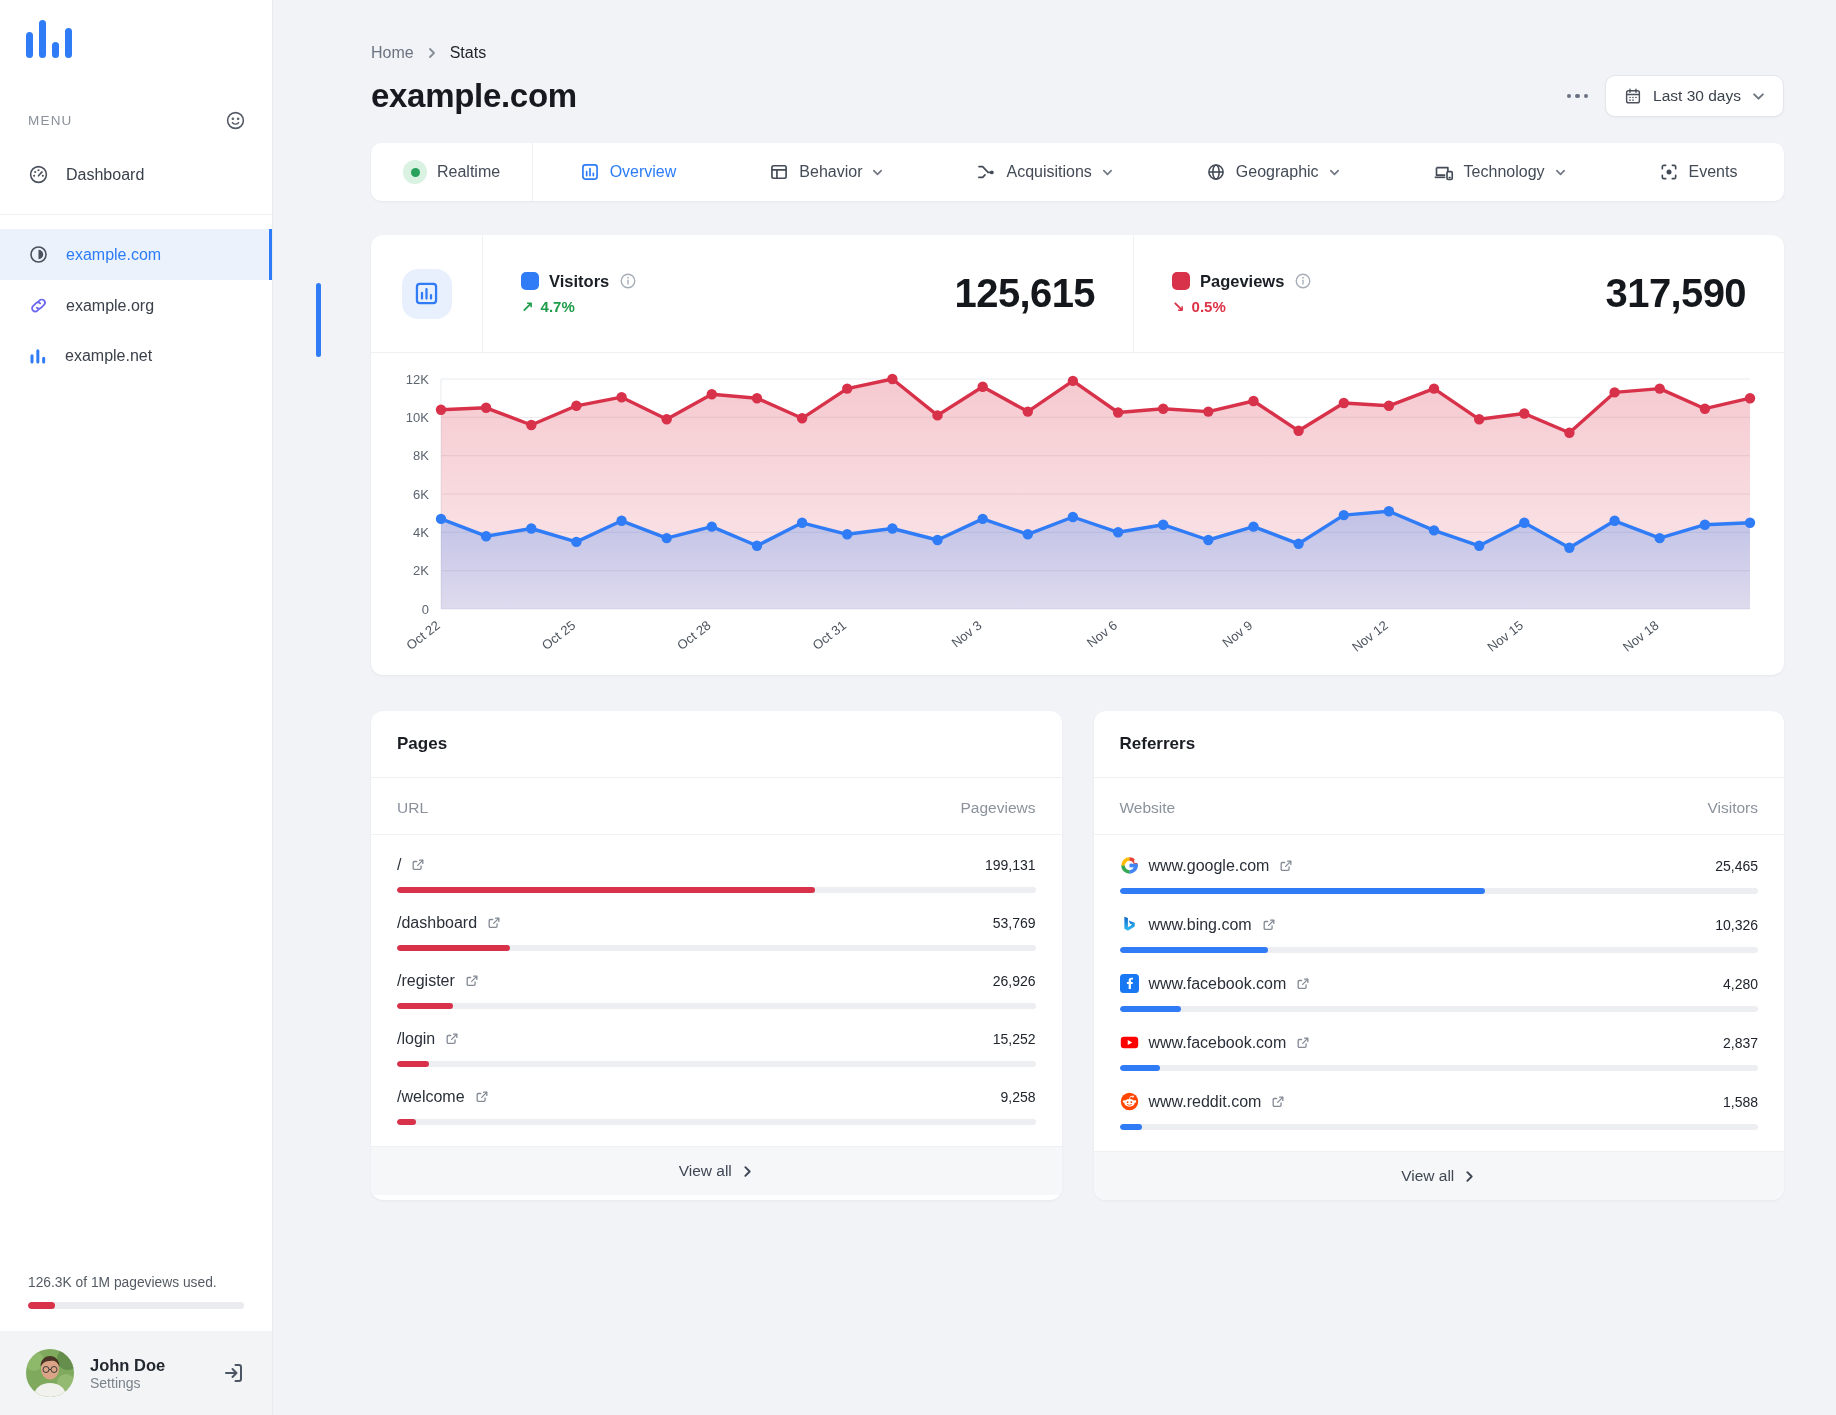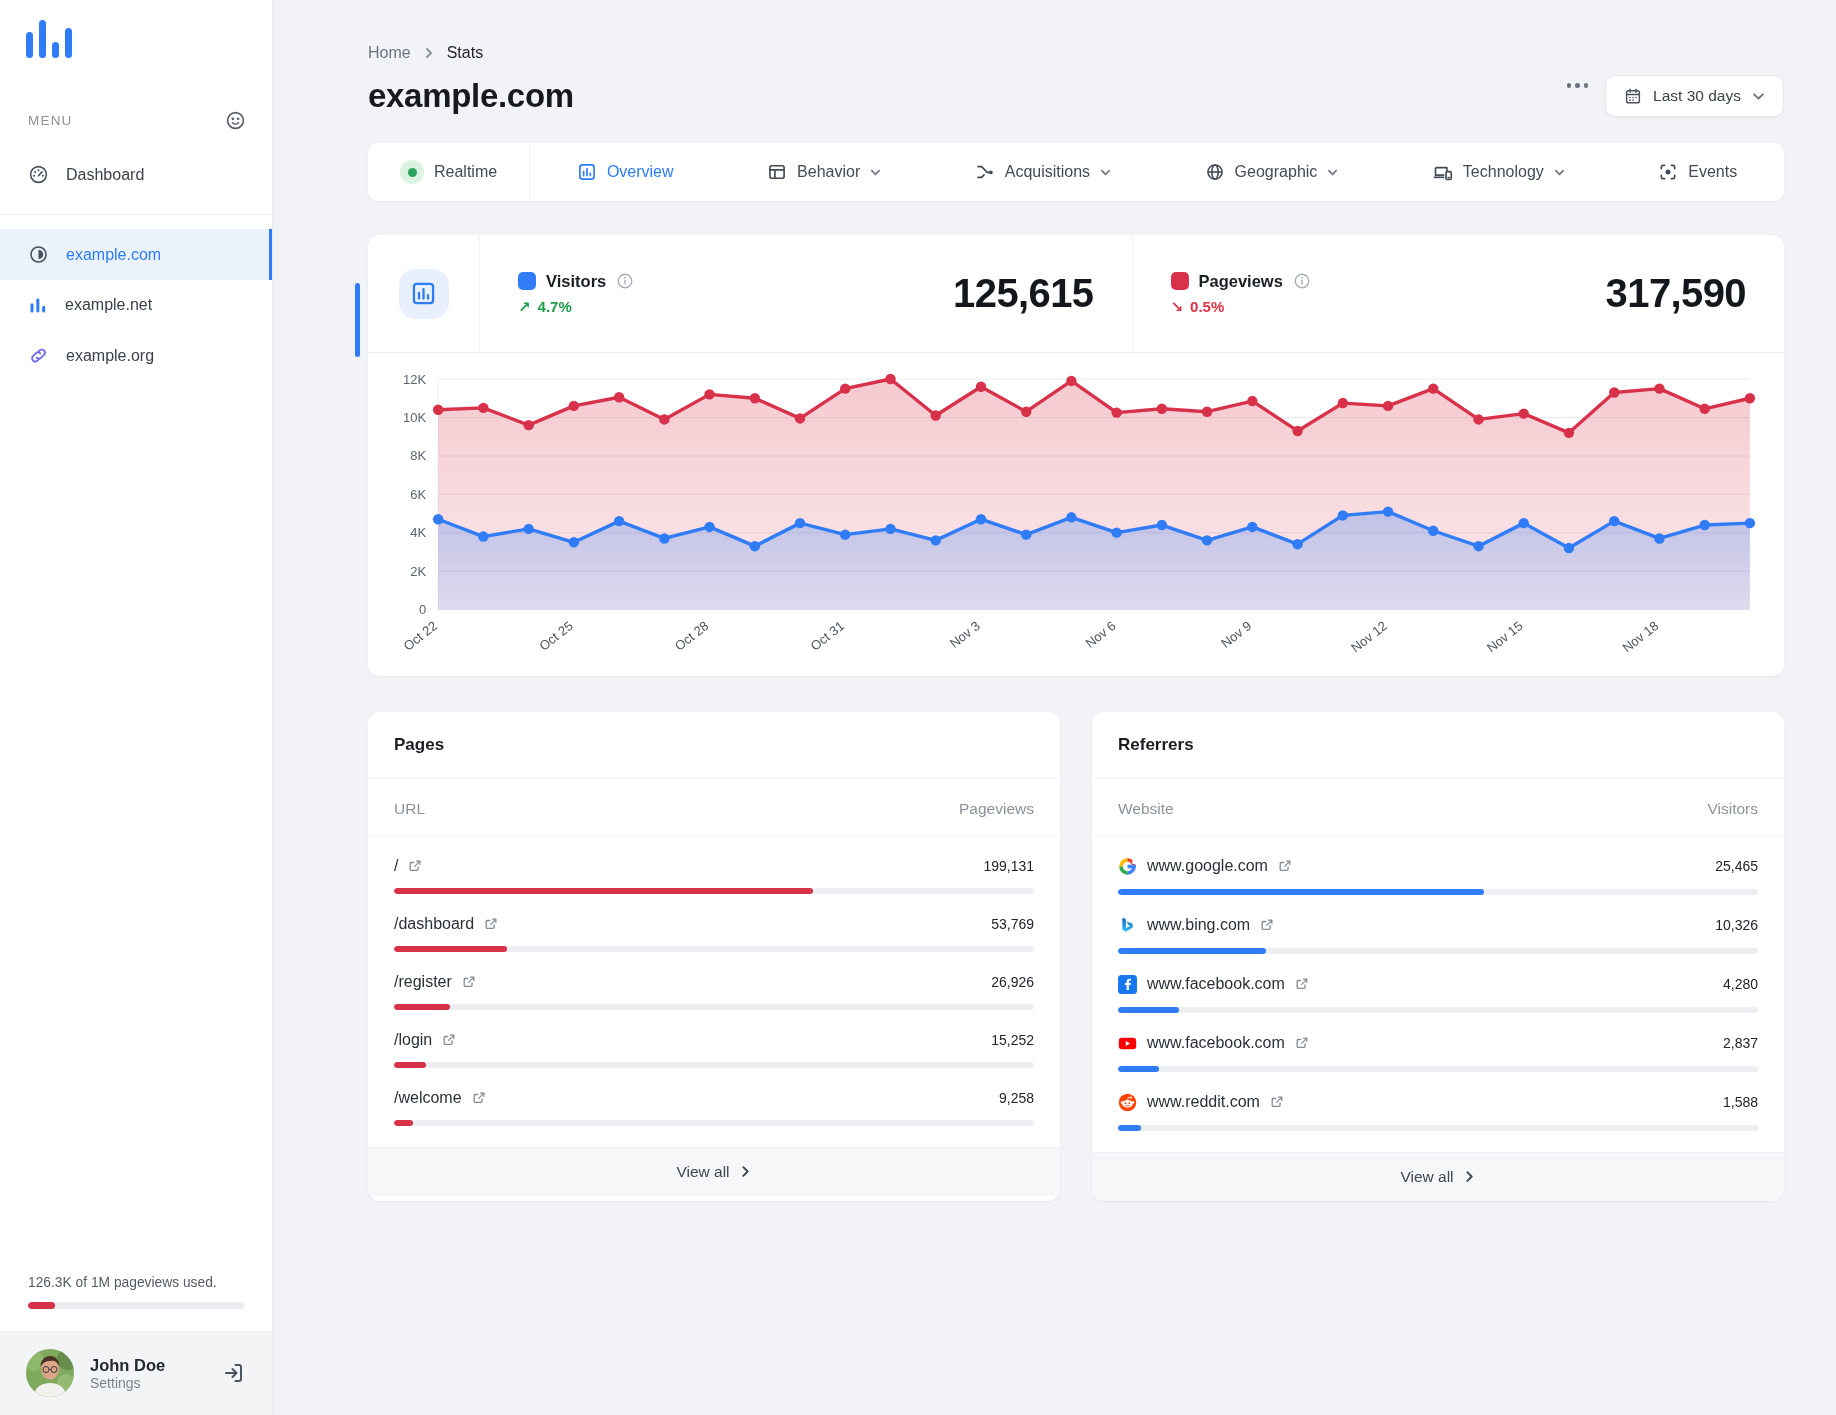--- a/index.html
+++ b/index.html
@@ -30,29 +30,29 @@
   .usage { padding:0 28px 22px; }
   .usage-text { font-size:13.8px; color:#545b64; margin-bottom:12px; }
   .usage-track { height:7px; border-radius:4px; background:#e9ebee; overflow:hidden; }
   .usage-fill { height:100%; border-radius:4px; background:#d8314a; }
   .profile { background:#f2f4f6; padding:18px 26px; display:flex; align-items:center; gap:16px; }
   .profile-meta { flex:1; }
   .profile-name { font-size:16.5px; font-weight:700; color:#232830; }
   .profile-sub { font-size:14px; color:#7a828c; margin-top:0; }
 
   
-  .main { flex:1; position:relative; padding:44px 52px 40px 56px;margin-left:39px; }
+  .main { flex:1; position:relative; padding:44px 52px 40px 98px; }
   .left-scrollbar { position:absolute; left:43px; top:283px; width:5px; height:74px;
                     border-radius:3px; background:#2f7cf6; }
   .crumbs { display:flex; align-items:center; gap:12px; font-size:16px; }
   .crumb-home { color:#6b7280; cursor:pointer; }
   .crumb-cur { color:#1c212a; }
   .title-row { display:flex; align-items:center; justify-content:space-between; margin-top:13px; }
   .page-title { font-size:33px; font-weight:700; color:#16191f; letter-spacing:-0.3px; }
-  .title-actions { display:flex; gap:9px; }
+  .title-actions { display:flex; align-items:center; gap:9px; }
   .kebab { display:flex; gap:4px; padding:8px; }
   .kebab i { width:4.5px; height:4.5px; border-radius:50%; background:#6b7280; }
   .date-btn { display:flex; align-items:center; gap:11px; background:#fff; border:1px solid #e3e6ea;
               border-radius:10px; padding:11px 18px; font-size:15.5px; color:#3c434d;
               box-shadow:0 1px 2px rgba(16,24,40,.04); }
 
   
   .tabbar { margin-top:26px; background:#fff; border-radius:10px; height:58px; display:flex;
             align-items:stretch; box-shadow:0 1px 3px rgba(16,24,40,.05); }
   .tab { display:flex; align-items:center; gap:10px; font-size:16px; font-weight:500;
@@ -153,37 +153,37 @@
       <svg width="21" height="21" viewBox="0 0 24 24" fill="none" stroke="#4a515c" stroke-width="1.8">
         <circle cx="12" cy="12" r="8.6"></circle>
         <path d="M12 6.6a5.4 5.4 0 0 1 0 10.8z" fill="#4a515c" stroke="none"></path>
       </svg>
     </span>
     <span>example.com</span>
   </div>
 
   <div class="site-item">
     <span class="ico">
+      <svg width="21" height="21" viewBox="0 0 24 24" fill="none" stroke="#6a67f0" stroke-width="2" stroke-linecap="round" stroke-linejoin="round">
+        <path d="M10 14.5a3.6 3.6 0 0 0 5.1 0l3.2-3.2a3.6 3.6 0 0 0-5.1-5.1l-1.6 1.6"></path>
+        <path d="M14 9.5a3.6 3.6 0 0 0-5.1 0l-3.2 3.2a3.6 3.6 0 0 0 5.1 5.1l1.6-1.6"></path>
+      </svg>
+    </span>
+    <span>example.org</span>
+  </div>
+
+  <div class="site-item">
+    <span class="ico">
       <svg width="20" height="20" viewBox="0 0 24 24">
         <rect x="3" y="10" width="3.6" height="11" rx="1.8" fill="#2f7cf6"></rect>
         <rect x="10" y="4" width="3.6" height="17" rx="1.8" fill="#2f7cf6"></rect>
         <rect x="17" y="13" width="3.6" height="8" rx="1.8" fill="#2f7cf6"></rect>
       </svg>
     </span>
     <span>example.net</span>
-  </div>
-
-  <div class="site-item">
-    <span class="ico">
-      <svg width="21" height="21" viewBox="0 0 24 24" fill="none" stroke="#6a67f0" stroke-width="2" stroke-linecap="round" stroke-linejoin="round">
-        <path d="M10 14.5a3.6 3.6 0 0 0 5.1 0l3.2-3.2a3.6 3.6 0 0 0-5.1-5.1l-1.6 1.6"></path>
-        <path d="M14 9.5a3.6 3.6 0 0 0-5.1 0l-3.2 3.2a3.6 3.6 0 0 0 5.1 5.1l1.6-1.6"></path>
-      </svg>
-    </span>
-    <span>example.org</span>
   </div>
 
   <div class="side-spacer"></div>
 
   <div class="usage">
     <div class="usage-text">126.3K of 1M pageviews used.</div>
     <div class="usage-track">
       <div class="usage-fill" id="usage-fill" style="width: 12.6%;"></div>
     </div>
   </div>

